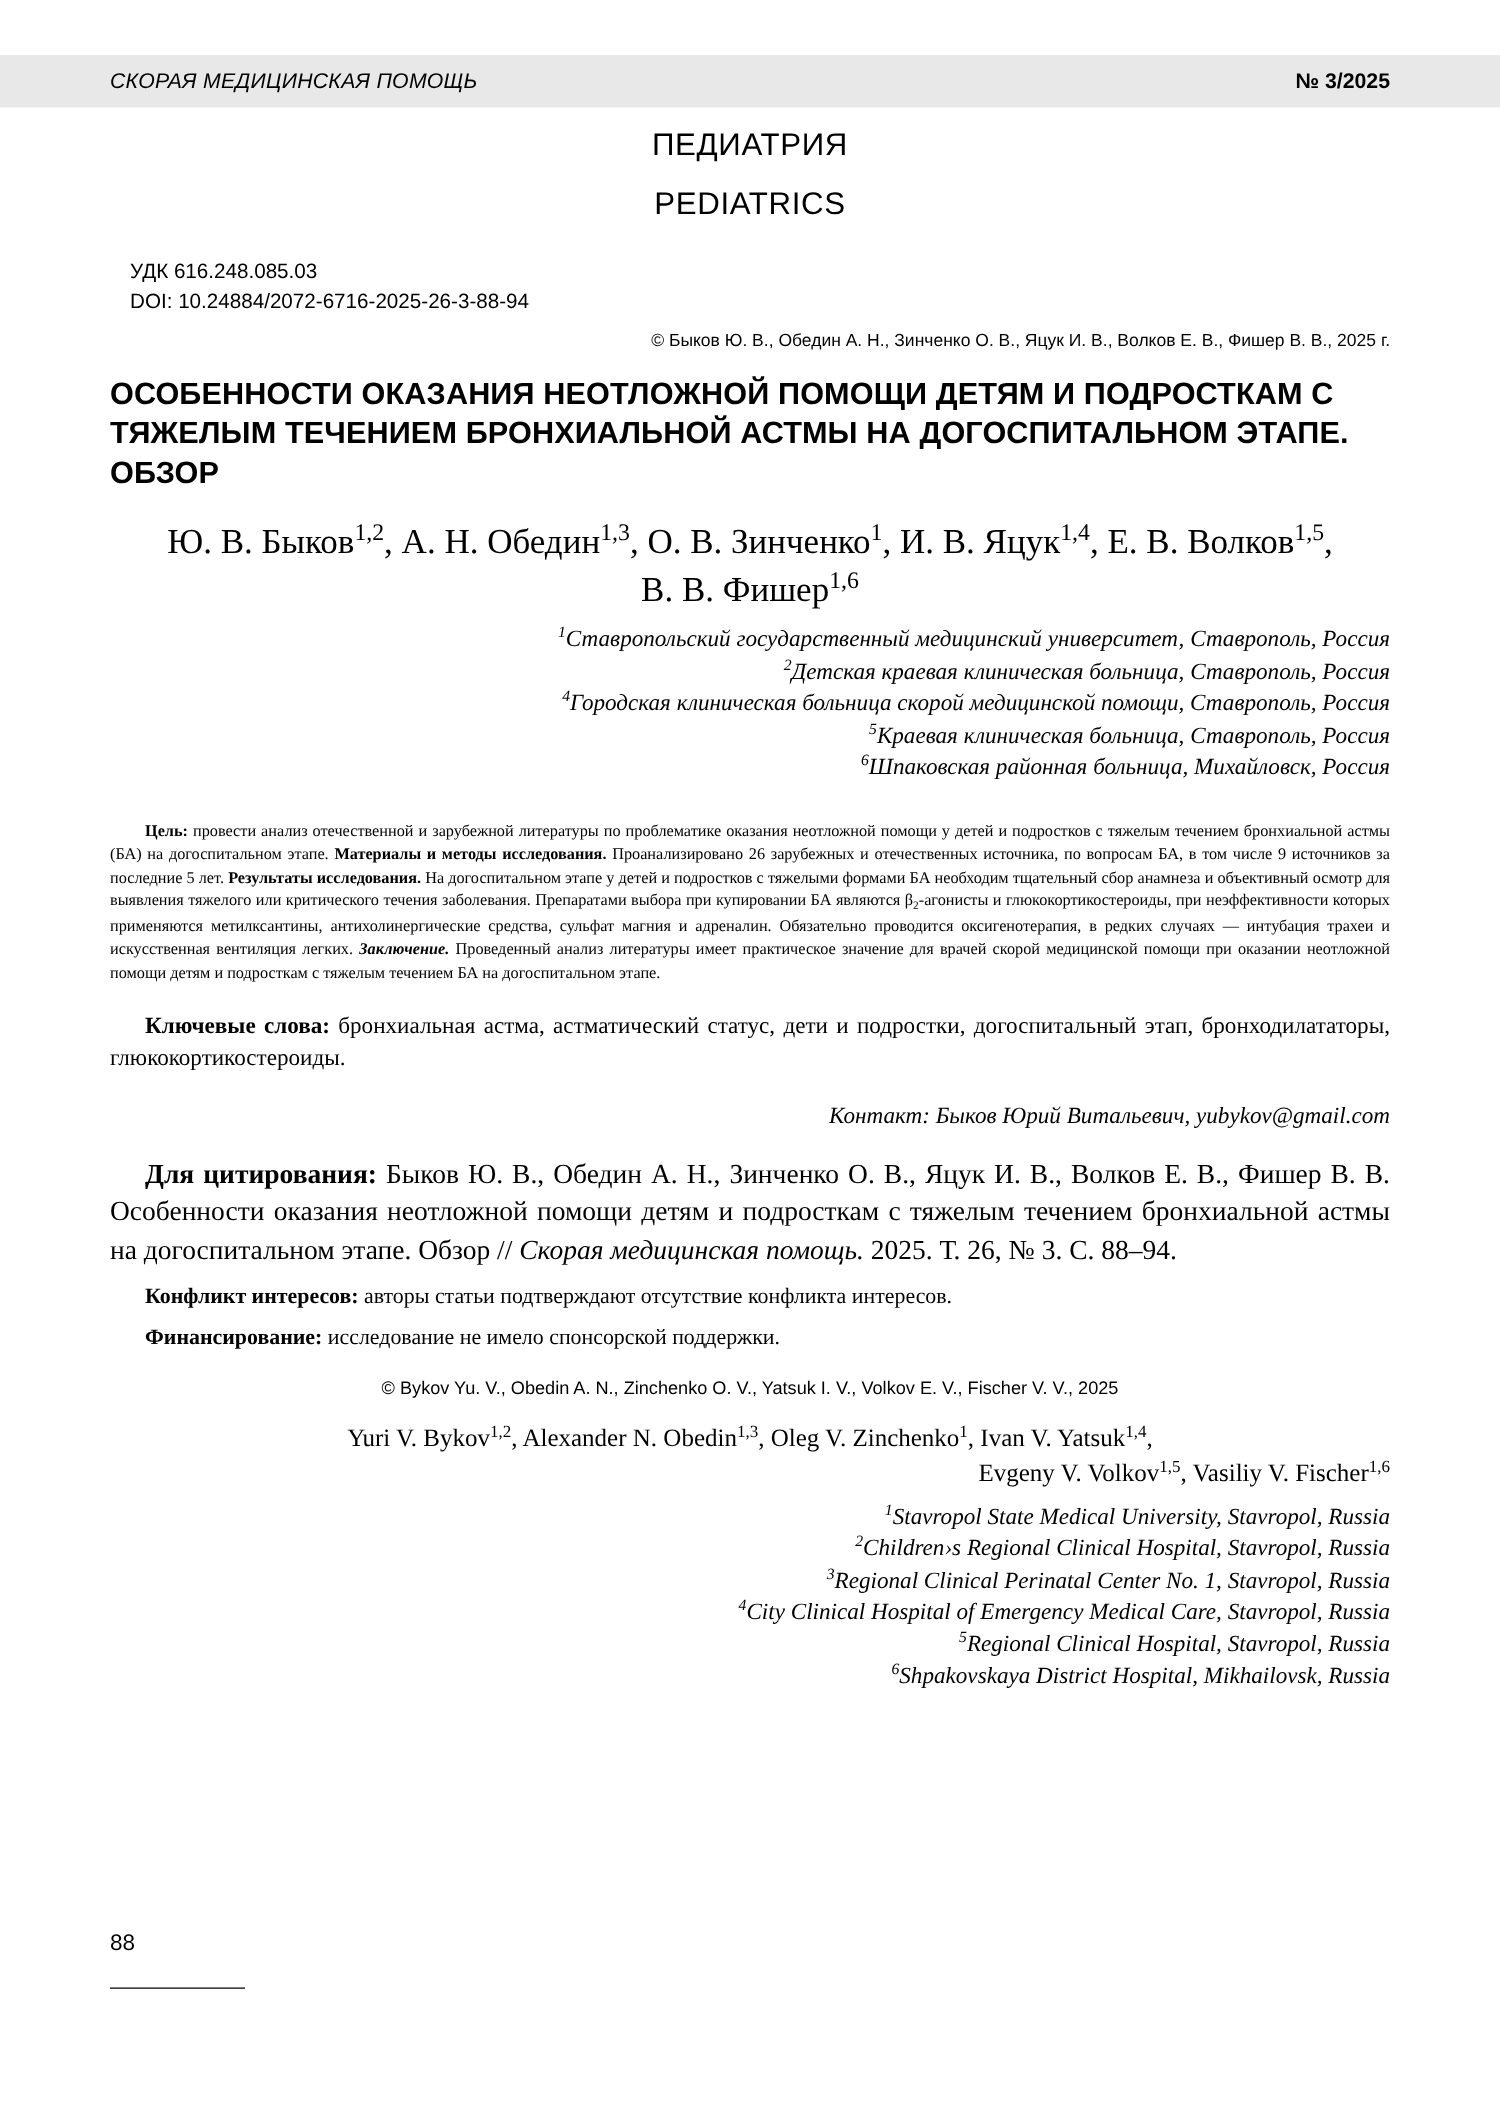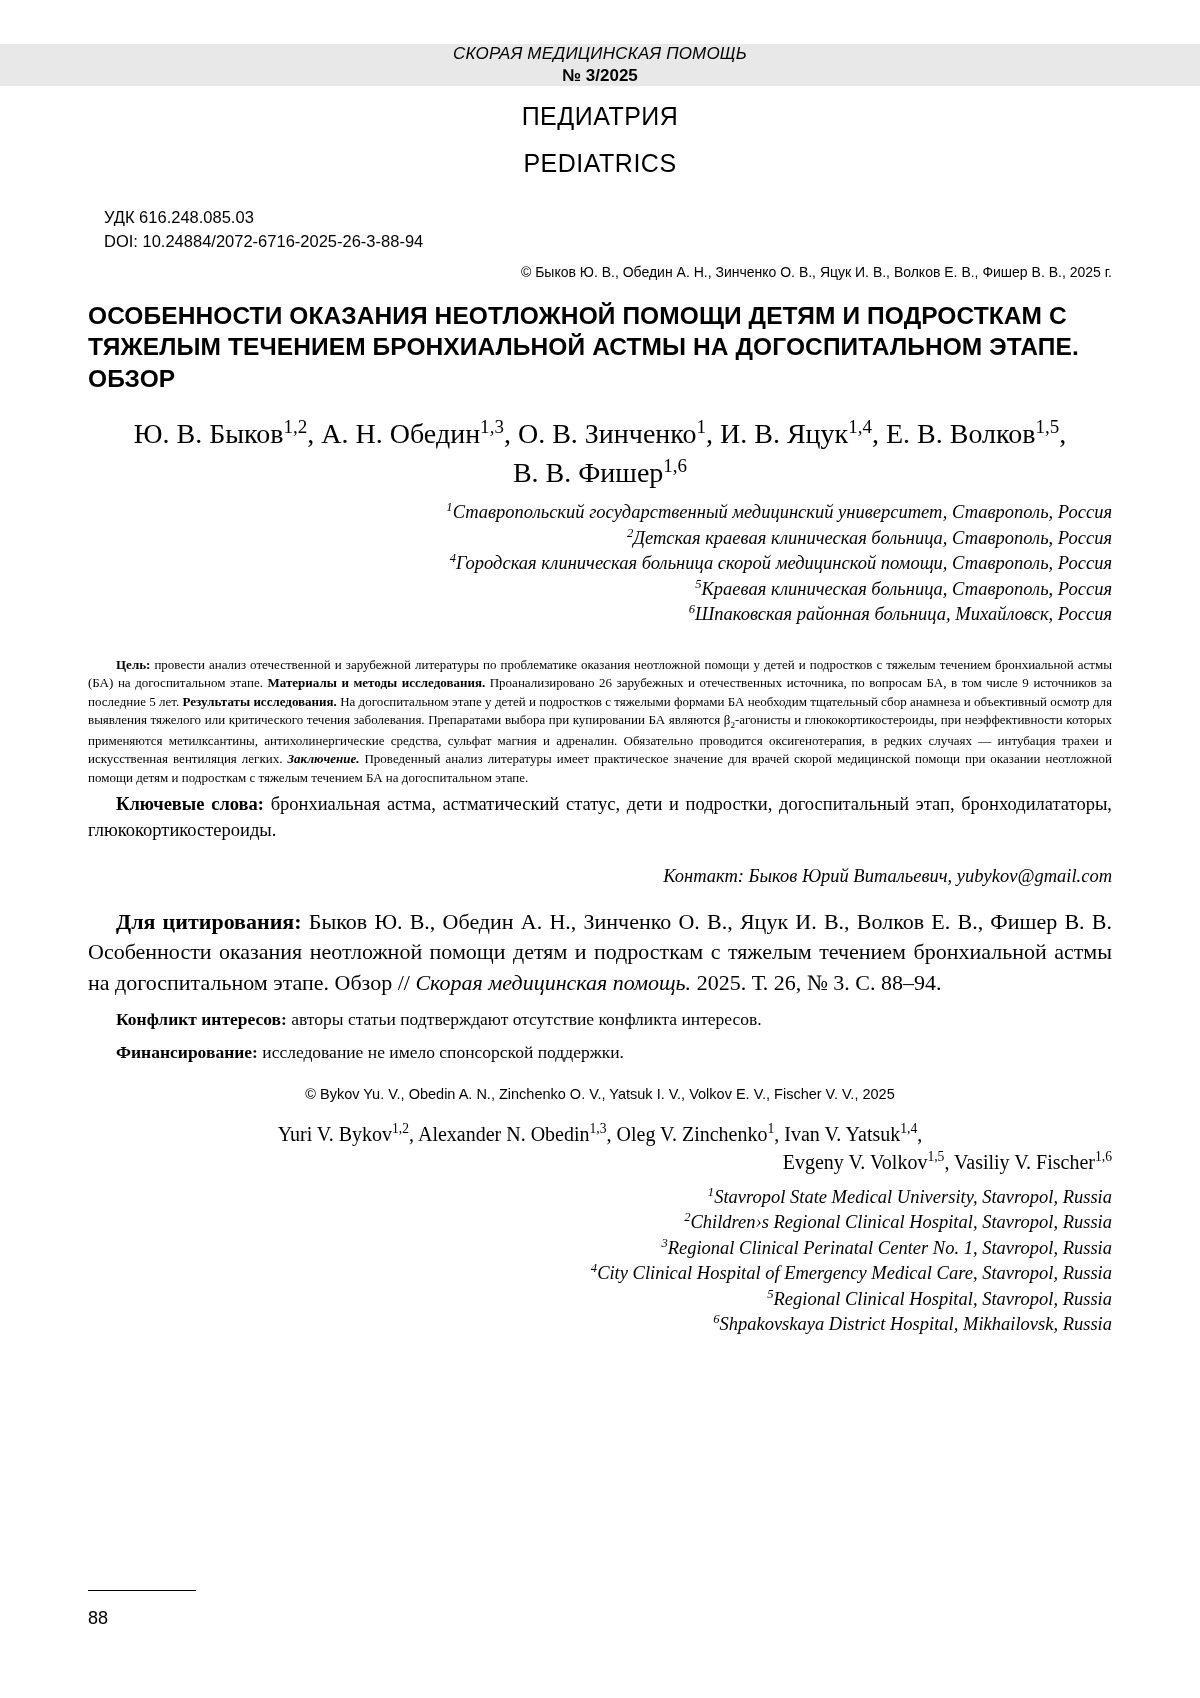--- a/index.html
+++ b/index.html
@@ -33,21 +33,20 @@
   }
   .runhead-inner {
     position: absolute;
     top: 44px;
     left: 88px;
     width: 1024px;
     height: 42px;
     display: flex;
     align-items: center;
     justify-content: space-between;
-    flex-direction: column;
   }
   .runhead-left {
     font-family: "Liberation Sans", sans-serif;
     font-style: italic;
     font-size: 17px;
     letter-spacing: 0.2px;
   }
   .runhead-right {
     font-family: "Liberation Sans", sans-serif;
     font-weight: bold;
@@ -119,21 +118,21 @@
     margin-top: 28px;
     font-size: 13px;
     line-height: 1.42;
     text-align: justify;
   }
   .abstract p {
     margin: 0;
     text-indent: 28px;
   }
   .keywords {
-    margin-top: 4px;
+    margin-top: 21px;
     font-size: 18.5px;
     line-height: 1.42;
     text-align: justify;
     text-indent: 28px;
   }
   b, .b { font-weight: bold; }
   i, .i { font-style: italic; }
 
   .contact {
     text-align: right;
@@ -187,21 +186,21 @@
     position: absolute;
     left: 88px;
     top: 1590px;
     width: 108px;
     height: 1px;
     background: #000;
   }
   .page-num {
     position: absolute;
     left: 88px;
-    top: 1608px;
+    top: 1544px;
     font-family: "Liberation Sans", sans-serif;
     font-size: 18px;
   }
   sup { font-size: 0.68em; vertical-align: super; line-height: 0; }
 </style>
 </head>
 <body>
 
 <div class="page">
 

